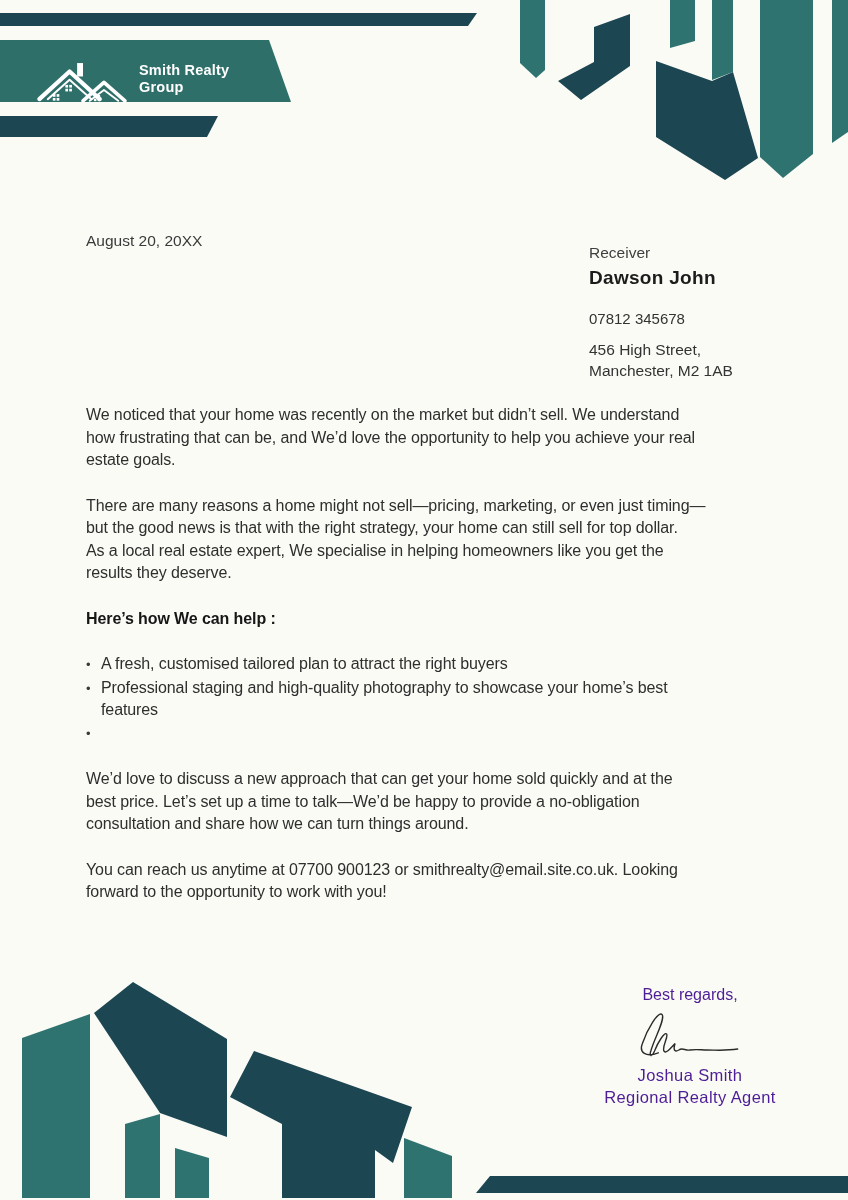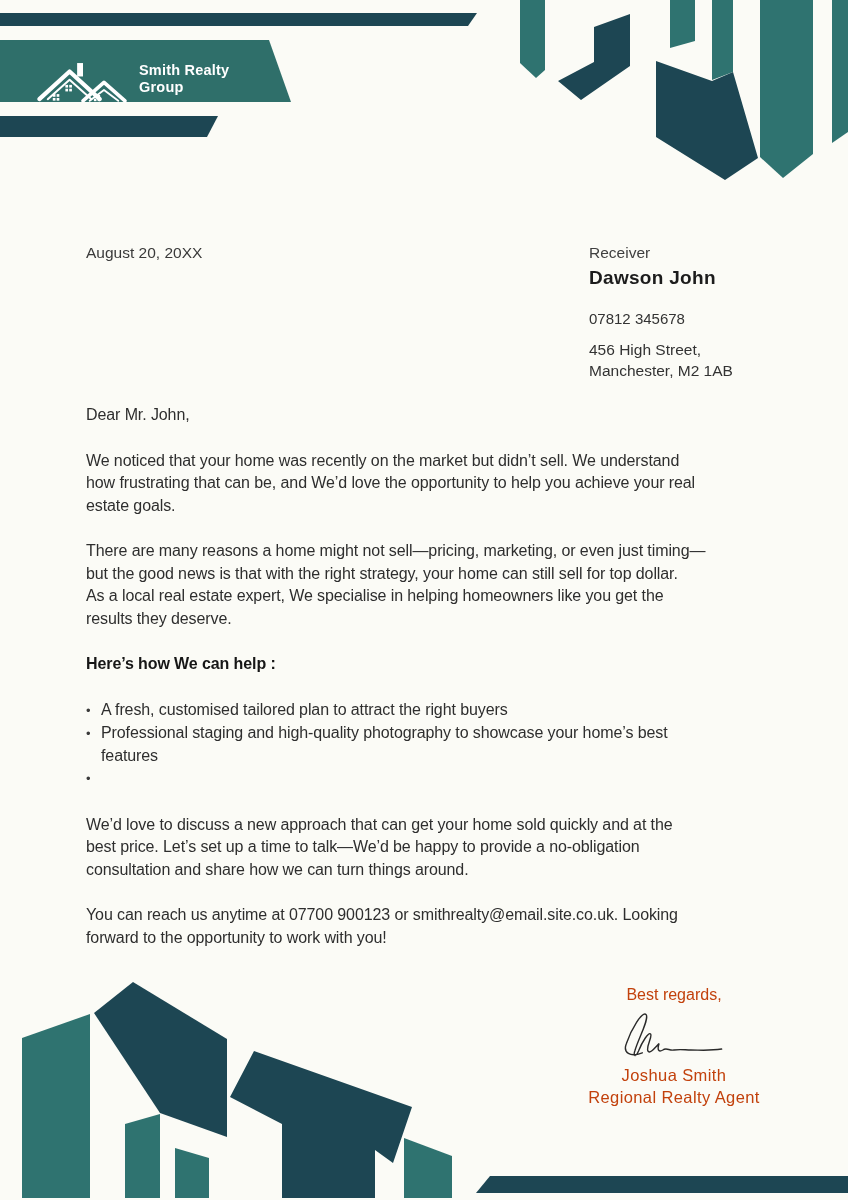--- a/index.html
+++ b/index.html
@@ -10,36 +10,36 @@
     font-family:"Liberation Sans","DejaVu Sans",sans-serif;
     overflow:hidden;
     margin:0 auto;
   }
   svg.bg{position:absolute;left:0;top:0;width:848px;height:1200px;display:block;}
   
   .banner{position:absolute;left:0;top:40px;width:292px;height:78px;display:flex;align-items:center;}
   .logo{margin-left:36px;width:94px;height:50px;flex:0 0 auto;}
   .brand-text{margin-left:9px;color:#ffffff;font-weight:bold;font-size:14.5px;line-height:17px;letter-spacing:.2px;}
   
-  .date{position:absolute;left:86px;top:244px;font-size:15.5px;color:#3a3a3a;}
+  .date{position:absolute;left:86px;top:232px;font-size:15.5px;color:#3a3a3a;}
   .receiver{position:absolute;left:589px;top:244px;width:200px;color:#333;}
   .receiver-label{font-size:15.5px;color:#3f3f3f;margin-bottom:5px;}
   .receiver-name{font-size:19px;font-weight:bold;color:#1c1c1c;letter-spacing:.3px;margin-bottom:21px;}
   .receiver-phone{font-size:15px;margin-bottom:12px;}
   .receiver-address{font-size:15.5px;line-height:21px;white-space:pre-line;}
   
   .body{position:absolute;left:86px;top:404px;width:720px;font-size:16px;line-height:22.5px;color:#2e2e2e;letter-spacing:-0.1px;}
   .body p{margin:0 0 23px 0;white-space:pre-line;}
   .help-heading{font-weight:bold;color:#161616;margin:0;}
   .bullets{margin:0 0 23px 0;}
   .bullet-row{display:flex;align-items:flex-start;}
   .bullet-dot{flex:0 0 15px;font-size:13px;color:#3a3a3a;padding-top:1px;}
   .bullet-text{white-space:pre-line;}
   
-  .signoff{position:absolute;right:82px;top:986px;width:184px;text-align:center;color:#c2410c;}
+  .signoff{position:absolute;right:66px;top:986px;width:184px;text-align:center;color:#4c1d95;}
   .signoff-regards{font-size:16px;}
   .signature{display:block;margin:4px auto 0 auto;width:122px;height:56px;}
   .signoff-name{font-size:16.5px;letter-spacing:.4px;margin-top:2px;}
   .signoff-title{font-size:16.5px;letter-spacing:.4px;margin-top:3px;}
 </style>
 </head>
 <body>
 
 <div class="page">
 
@@ -103,21 +103,20 @@
 
   <div class="receiver">
     <div class="receiver-label">Receiver</div>
     <div class="receiver-name">Dawson John</div>
     <div class="receiver-phone">07812 345678</div>
     <div class="receiver-address">456 High Street,
 Manchester, M2 1AB</div>
   </div>
 
   <div class="body">
-    <p>Dear Mr. John,</p>
     <p>We noticed that your home was recently on the market but didn’t sell. We understand
 how frustrating that can be, and We’d love the opportunity to help you achieve your real
 estate goals.</p>
     <p>There are many reasons a home might not sell—pricing, marketing, or even just timing—
 but the good news is that with the right strategy, your home can still sell for top dollar.
 As a local real estate expert, We specialise in helping homeowners like you get the
 results they deserve.</p>
     <p class="help-heading">Here’s how We can help :</p>
     <div class="bullets">
       <div class="bullet-row">

